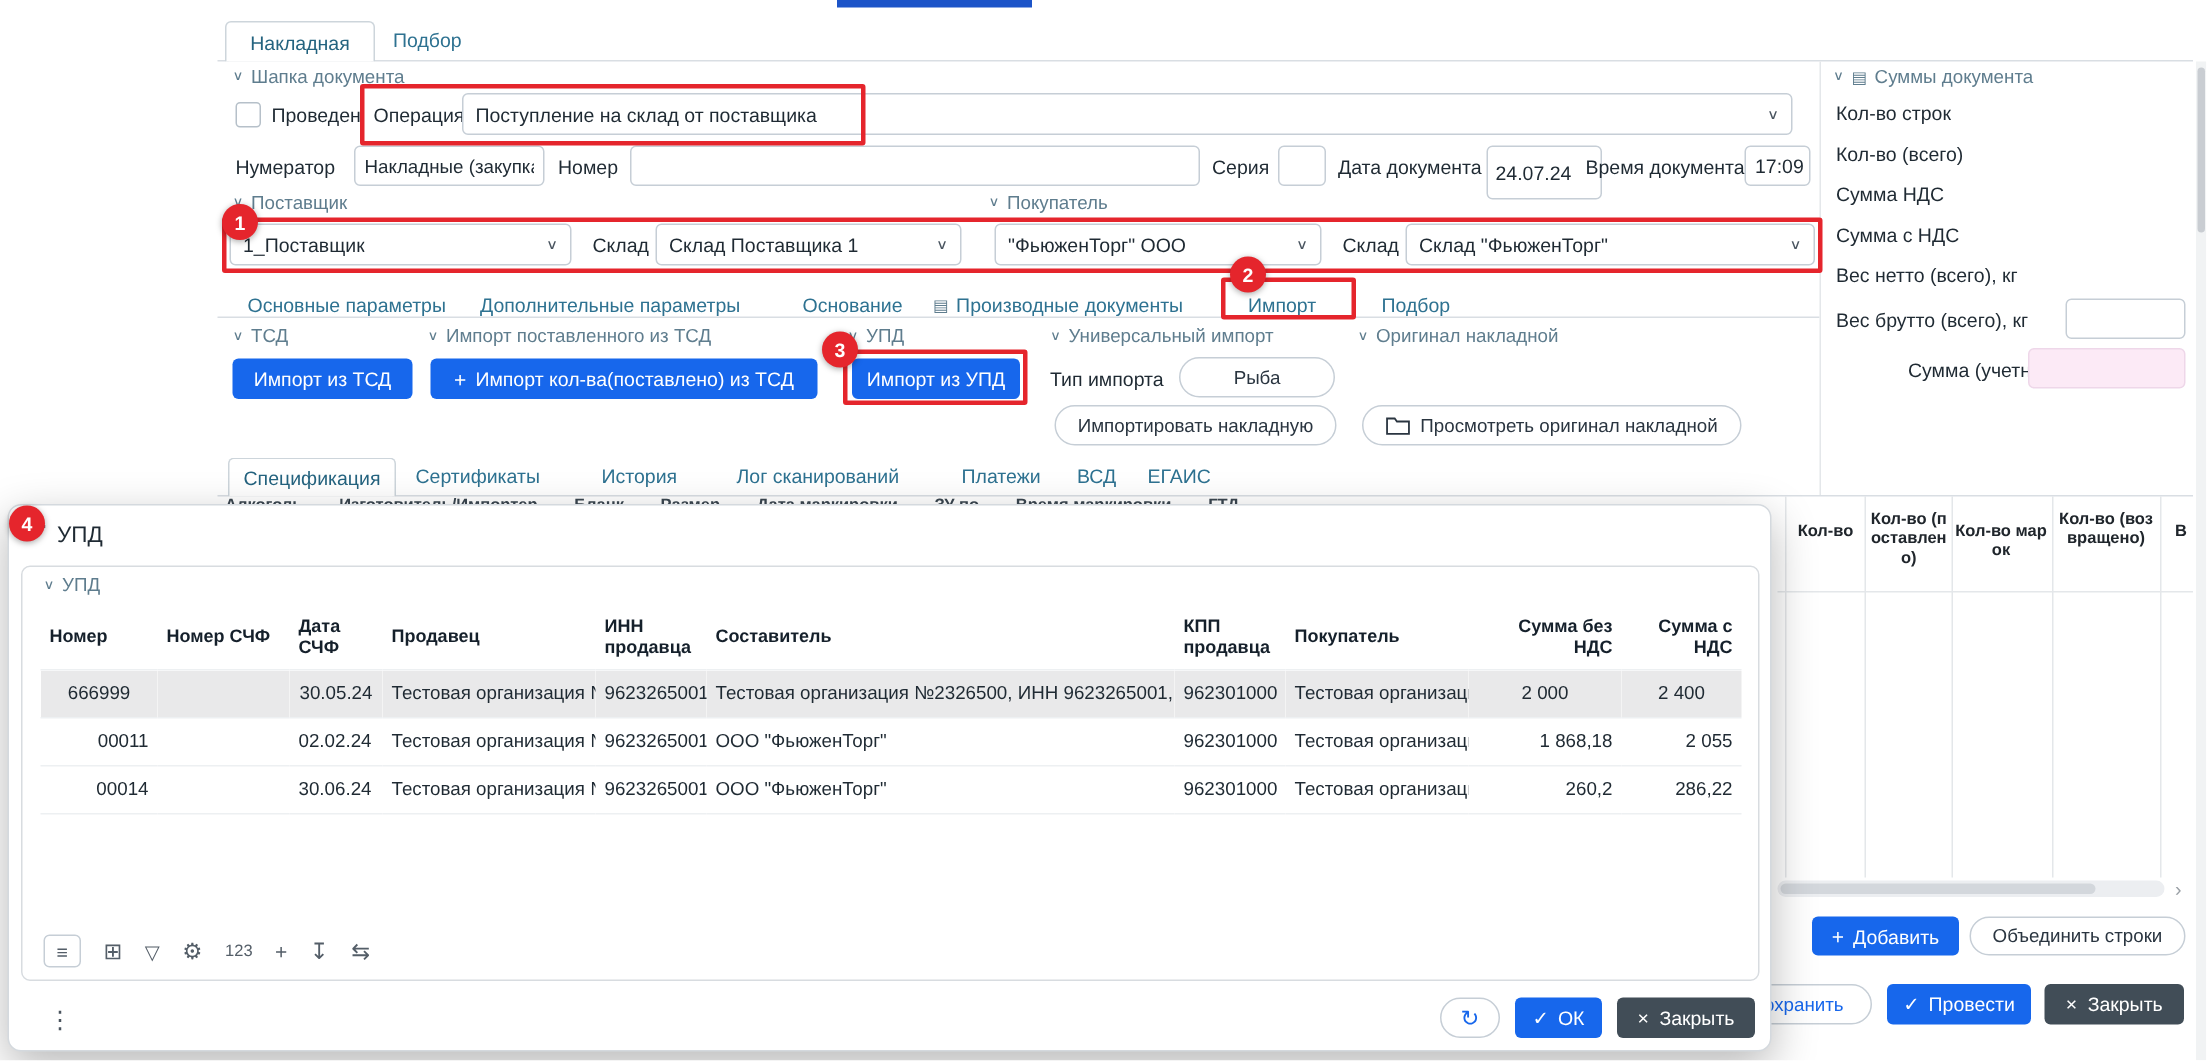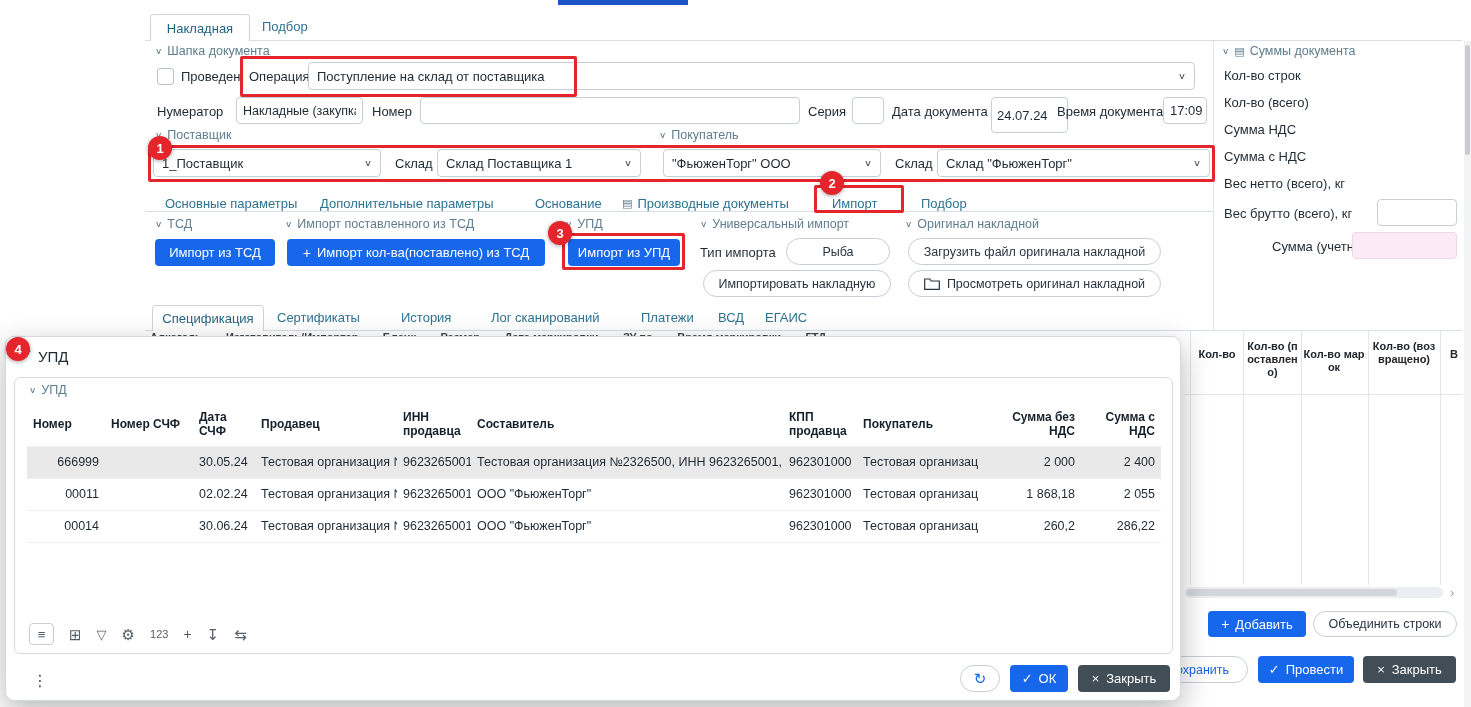--- a/index.html
+++ b/index.html
@@ -26,21 +26,21 @@
   .badge { position:absolute; width:24px; height:24px; border-radius:50%; background:#e5252c; color:#fff; font-size:13px; font-weight:bold; display:flex; align-items:center; justify-content:center; z-index:60; box-shadow:0 1px 4px rgba(0,0,0,.35); }
   .spec-h { position:absolute; font-size:11px; font-weight:bold; color:#20262c; text-align:center; line-height:13px; word-break:break-all; }
   
   .modal { position:absolute; left:5px; top:336px; width:1176px; height:365px; background:#fff; border:1px solid #d4d9de; border-radius:9px; box-shadow:0 10px 30px rgba(0,0,0,.28); z-index:50; }
   .modal-frame { position:absolute; left:8px; top:40px; width:1159px; height:277px; border:1px solid #d8dce0; border-radius:6px; background:#fff; overflow:hidden; }
   .upd-table { position:absolute; left:12px; top:24px; width:1134px; border-collapse:collapse; table-layout:fixed; }
   .upd-table th { font-weight:bold; color:#15202b; text-align:left; padding:4px 6px; vertical-align:middle; font-size:12px; line-height:14px; height:44px; white-space:normal; }
   .upd-table th.num, .upd-table td.num { text-align:right; }
   .upd-table td { padding:0 6px; height:32px; border-top:1px solid #edf0f2; white-space:nowrap; overflow:hidden; color:#1f2a33; font-size:12.5px; }
   .upd-table tr.last td { border-bottom:1px solid #edf0f2; }
-  .upd-table tr.selected td { background:#e9e9ea; }
+  .upd-table tr.selected td { background:#e9e9ea;text-align:center; }
   .toolbar { position:absolute; left:14px; bottom:8px; display:flex; align-items:center; gap:15px; color:#545e68; }
   .toolbar .tico { font-size:15px; line-height:1; }
   .toolbar .boxed { width:25px; height:22px; border:1px solid #c6ced6; border-radius:4px; display:flex; align-items:center; justify-content:center; font-size:13px; }
   .mfoot-right { position:absolute; right:10px; bottom:8px; display:flex; gap:10px; align-items:center; }
 </style>
 </head>
 <body>
 
 <div class="stage">
 
@@ -148,23 +148,20 @@
   <div class="abs btn-blue" style="left:287px;top:239px;width:258px;">
     <span style="font-size:14px;">+</span>
     <span>Импорт кол-ва(поставлено) из ТСД</span>
   </div>
   <div class="abs btn-blue" style="left:568px;top:239px;width:112px;">
     <span>Импорт из УПД</span>
   </div>
   <div class="abs lbl" style="left:700px;top:245px;">Тип импорта</div>
   <div class="abs btn-outline" style="left:786px;top:238px;width:104px;">
     <span>Рыба</span>
-  </div>
-  <div class="abs btn-outline" style="left:908px;top:238px;width:253px;">
-    <span>Загрузить файл оригинала накладной</span>
   </div>
 
   <div class="abs btn-outline" style="left:703px;top:270px;width:188px;">
     <span>Импортировать накладную</span>
   </div>
   <div class="abs btn-outline" style="left:908px;top:270px;width:253px;">
     <span style="display:flex;">
       <svg width="16" height="12" viewBox="0 0 16 12">
           <path d="M0.7 11.3 V1 H5.8 L7.3 3 H15.3 V11.3 Z" fill="none" stroke="#2a3540" stroke-width="1.2"></path>
         </svg>

